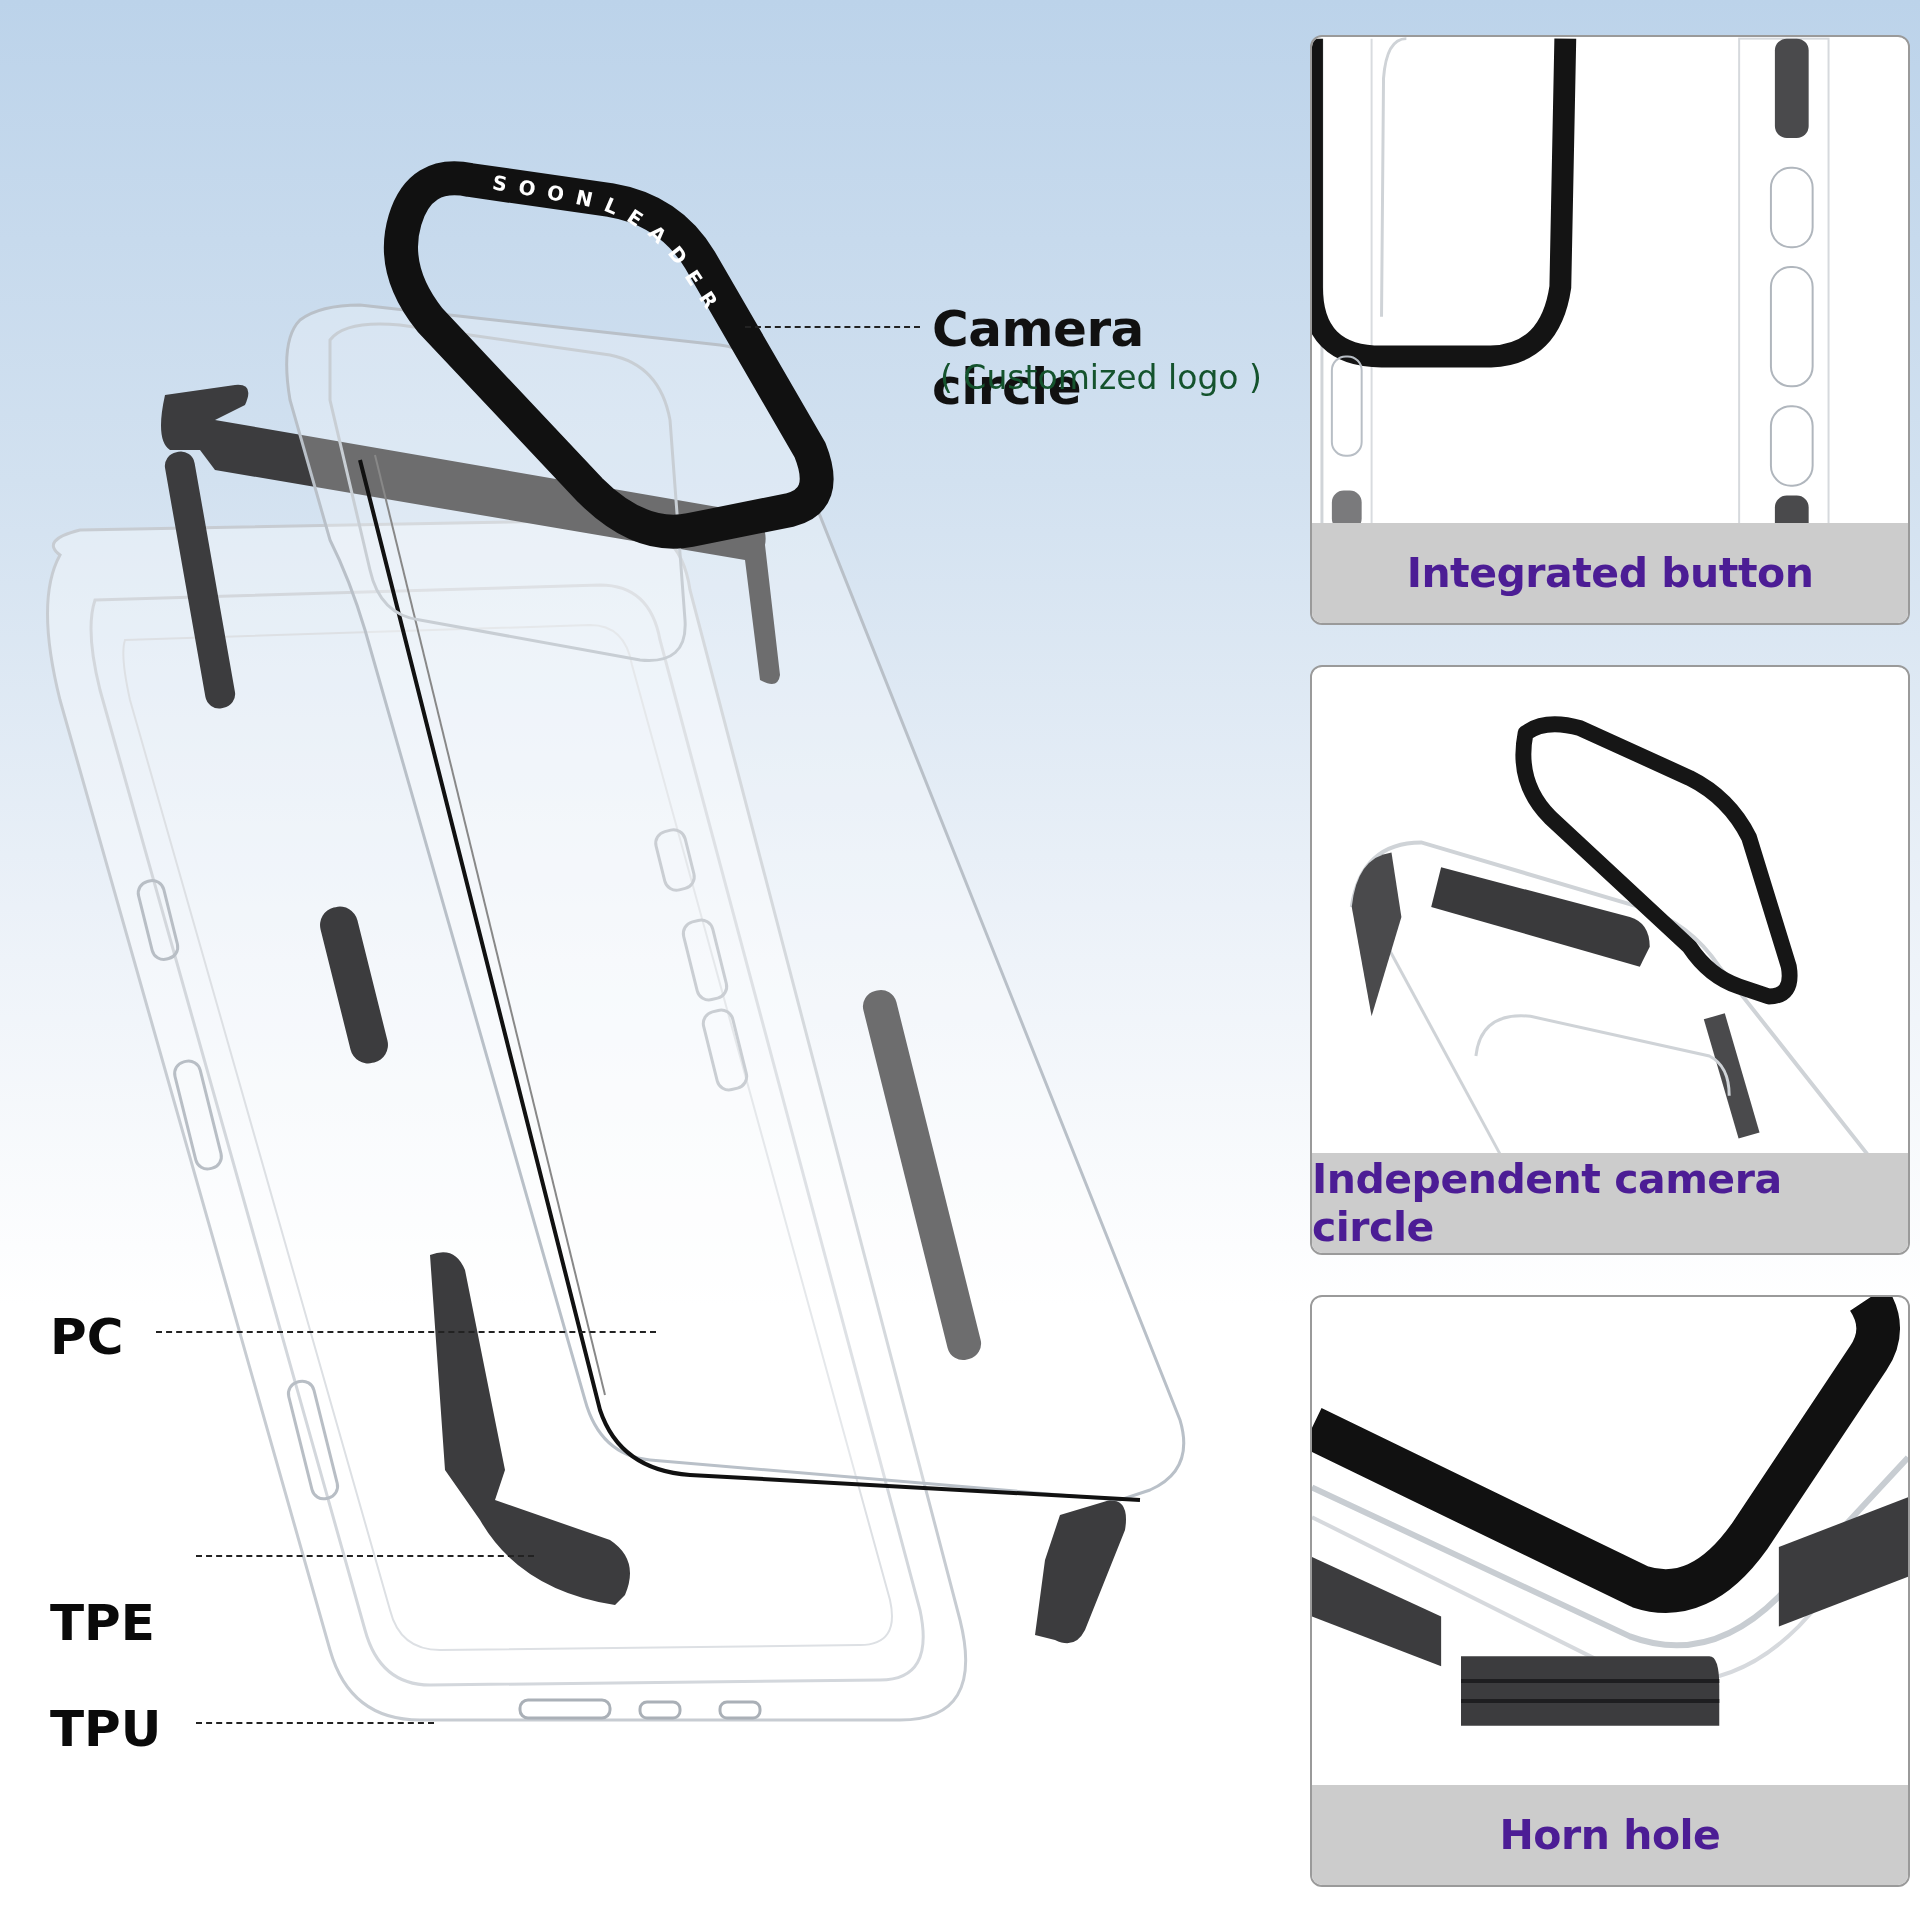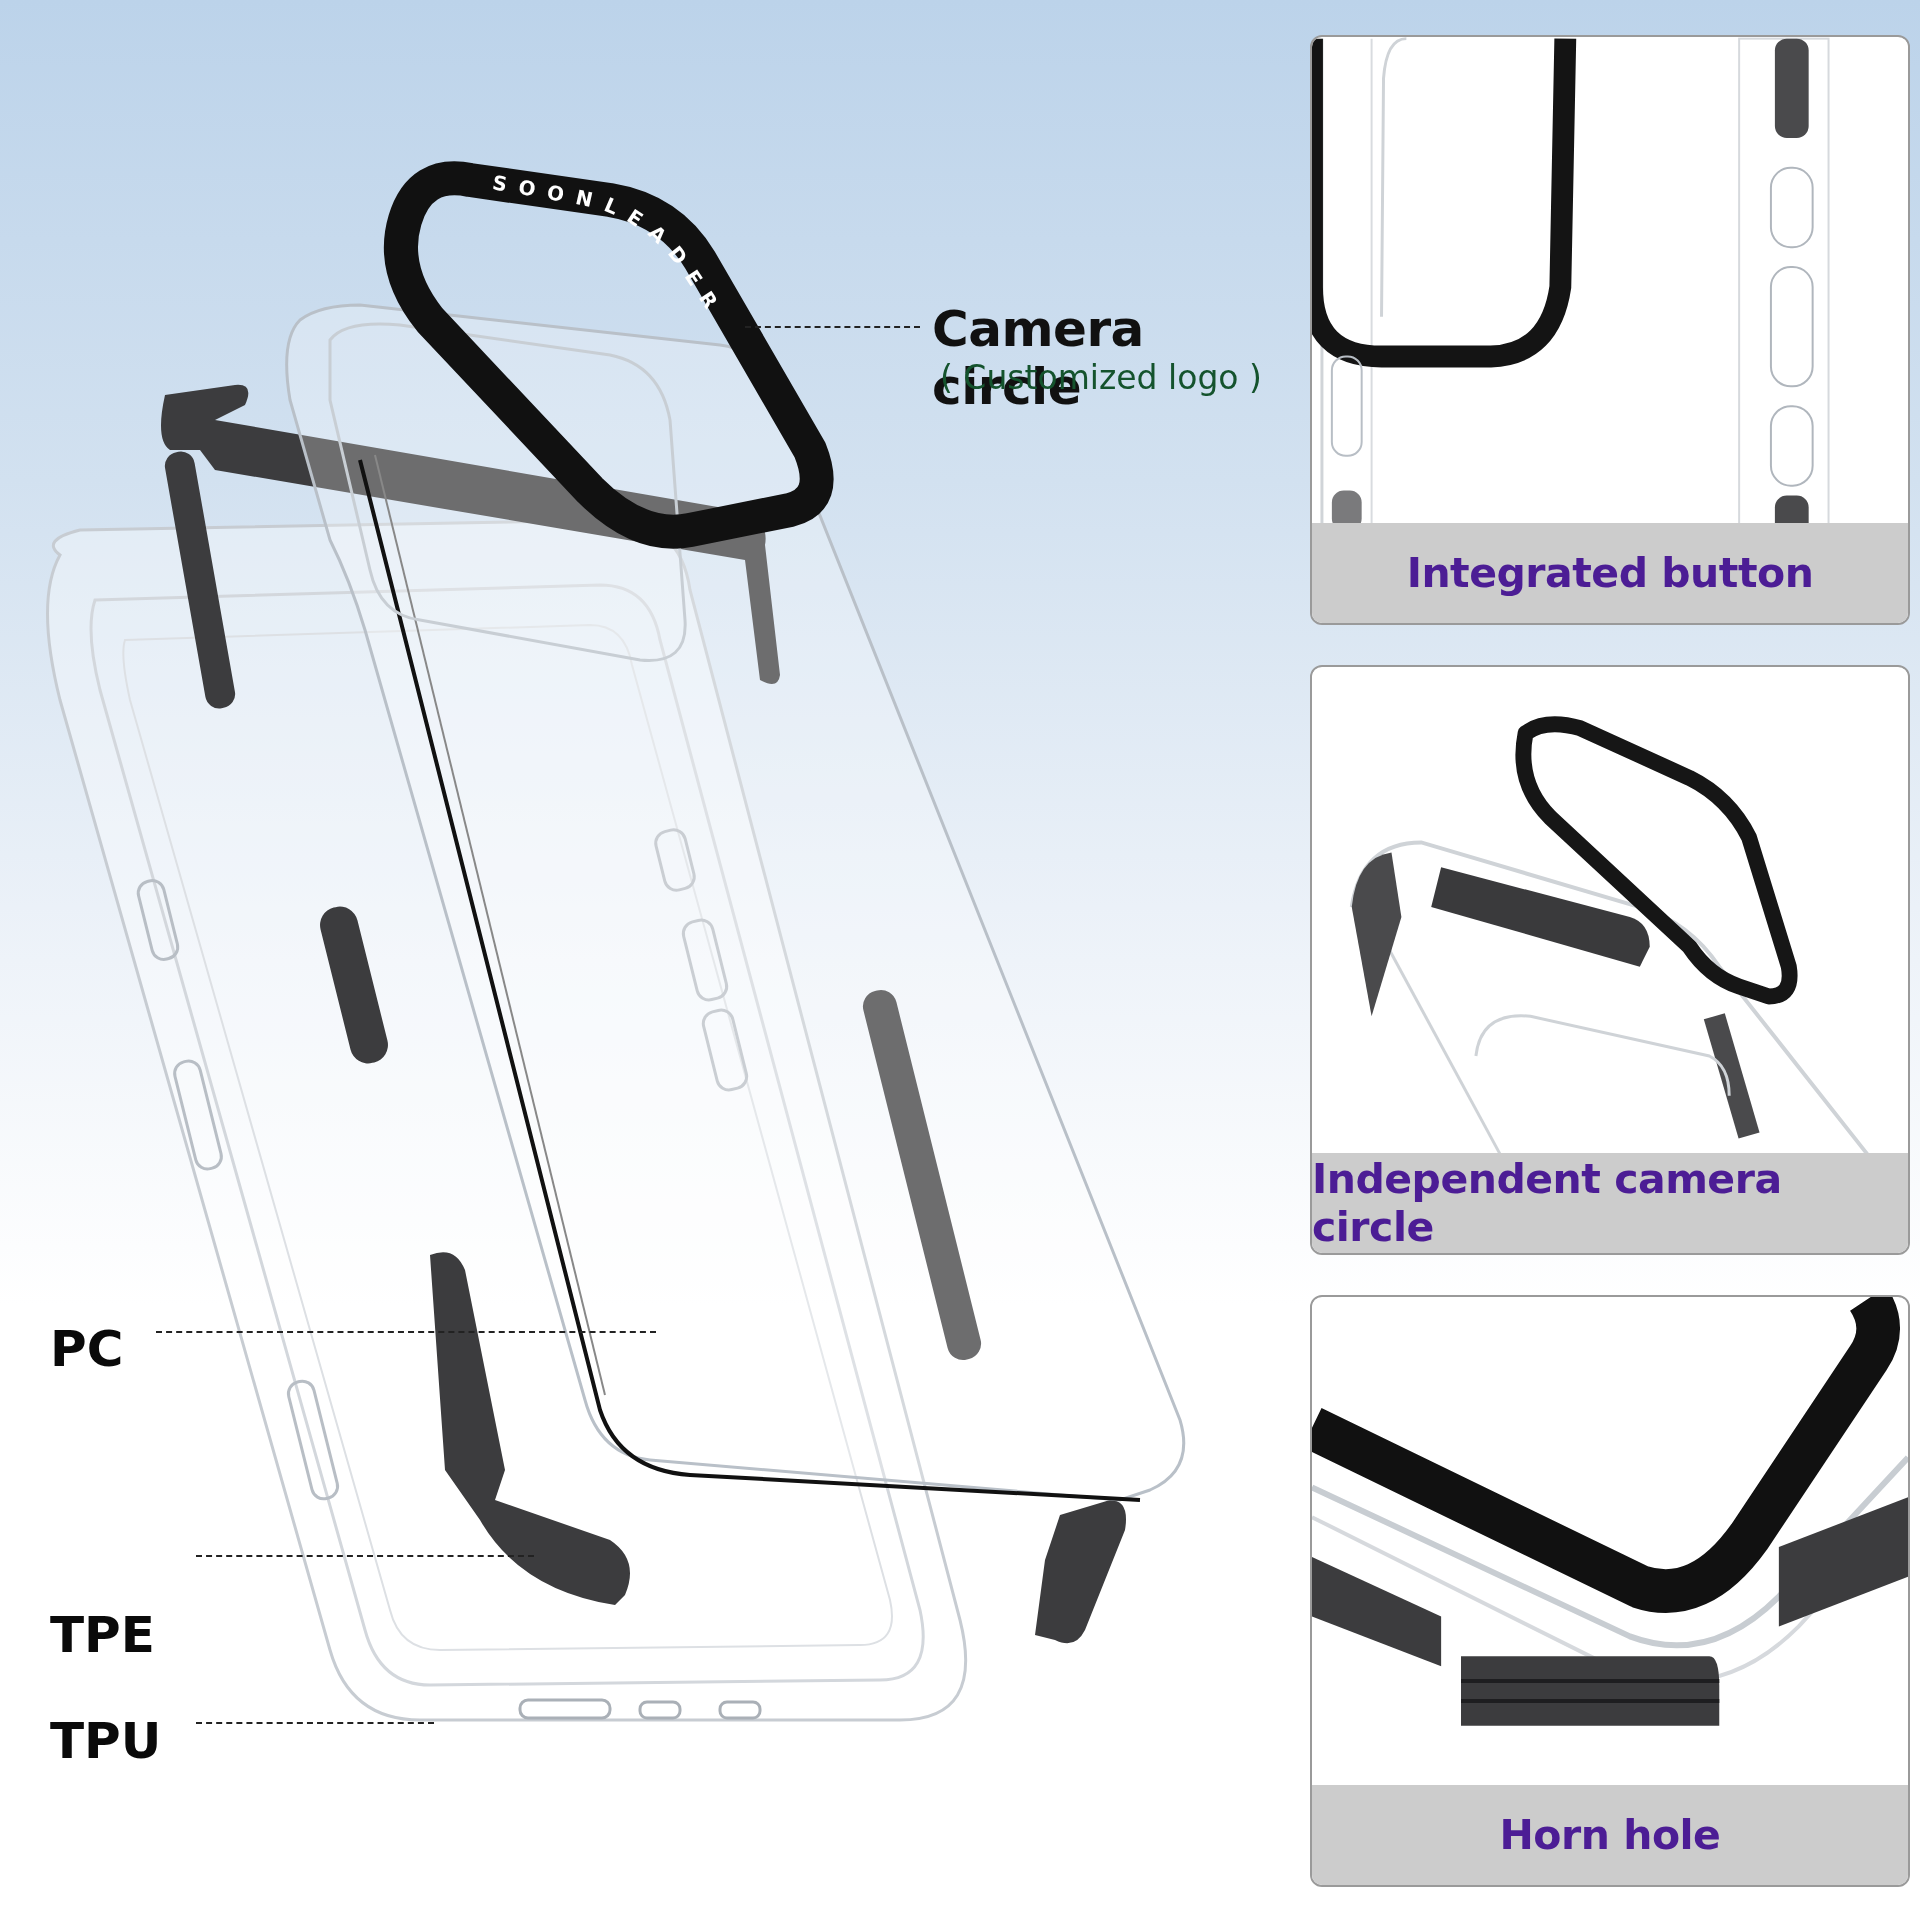--- a/index.html
+++ b/index.html
@@ -16,21 +16,20 @@
     position:absolute; font-weight:700; color:#111; font-size:50px; letter-spacing:-0.5px;
     font-family: "DejaVu Sans", sans-serif;
   }
   .callout-sub {
     position:absolute; color:#14532d; font-size:33px;
     font-family: "DejaVu Sans", sans-serif;
   }
   .layer-label {
     position:absolute; font-weight:700; color:#0a0a0a; font-size:50px;
     font-family: "DejaVu Sans", sans-serif;
-    margin-top: 12px;
   }
   .dash { position:absolute; height:0; border-top:2px dashed #222; }
 
   
   .panel {
     position:absolute; left:1310px; width:600px;
     background:#ffffff; border:2px solid #9a9a9a; border-radius:12px; overflow:hidden;
     box-sizing:border-box;
   }
   .panel-img { position:absolute; left:0; top:0; width:100%; }

